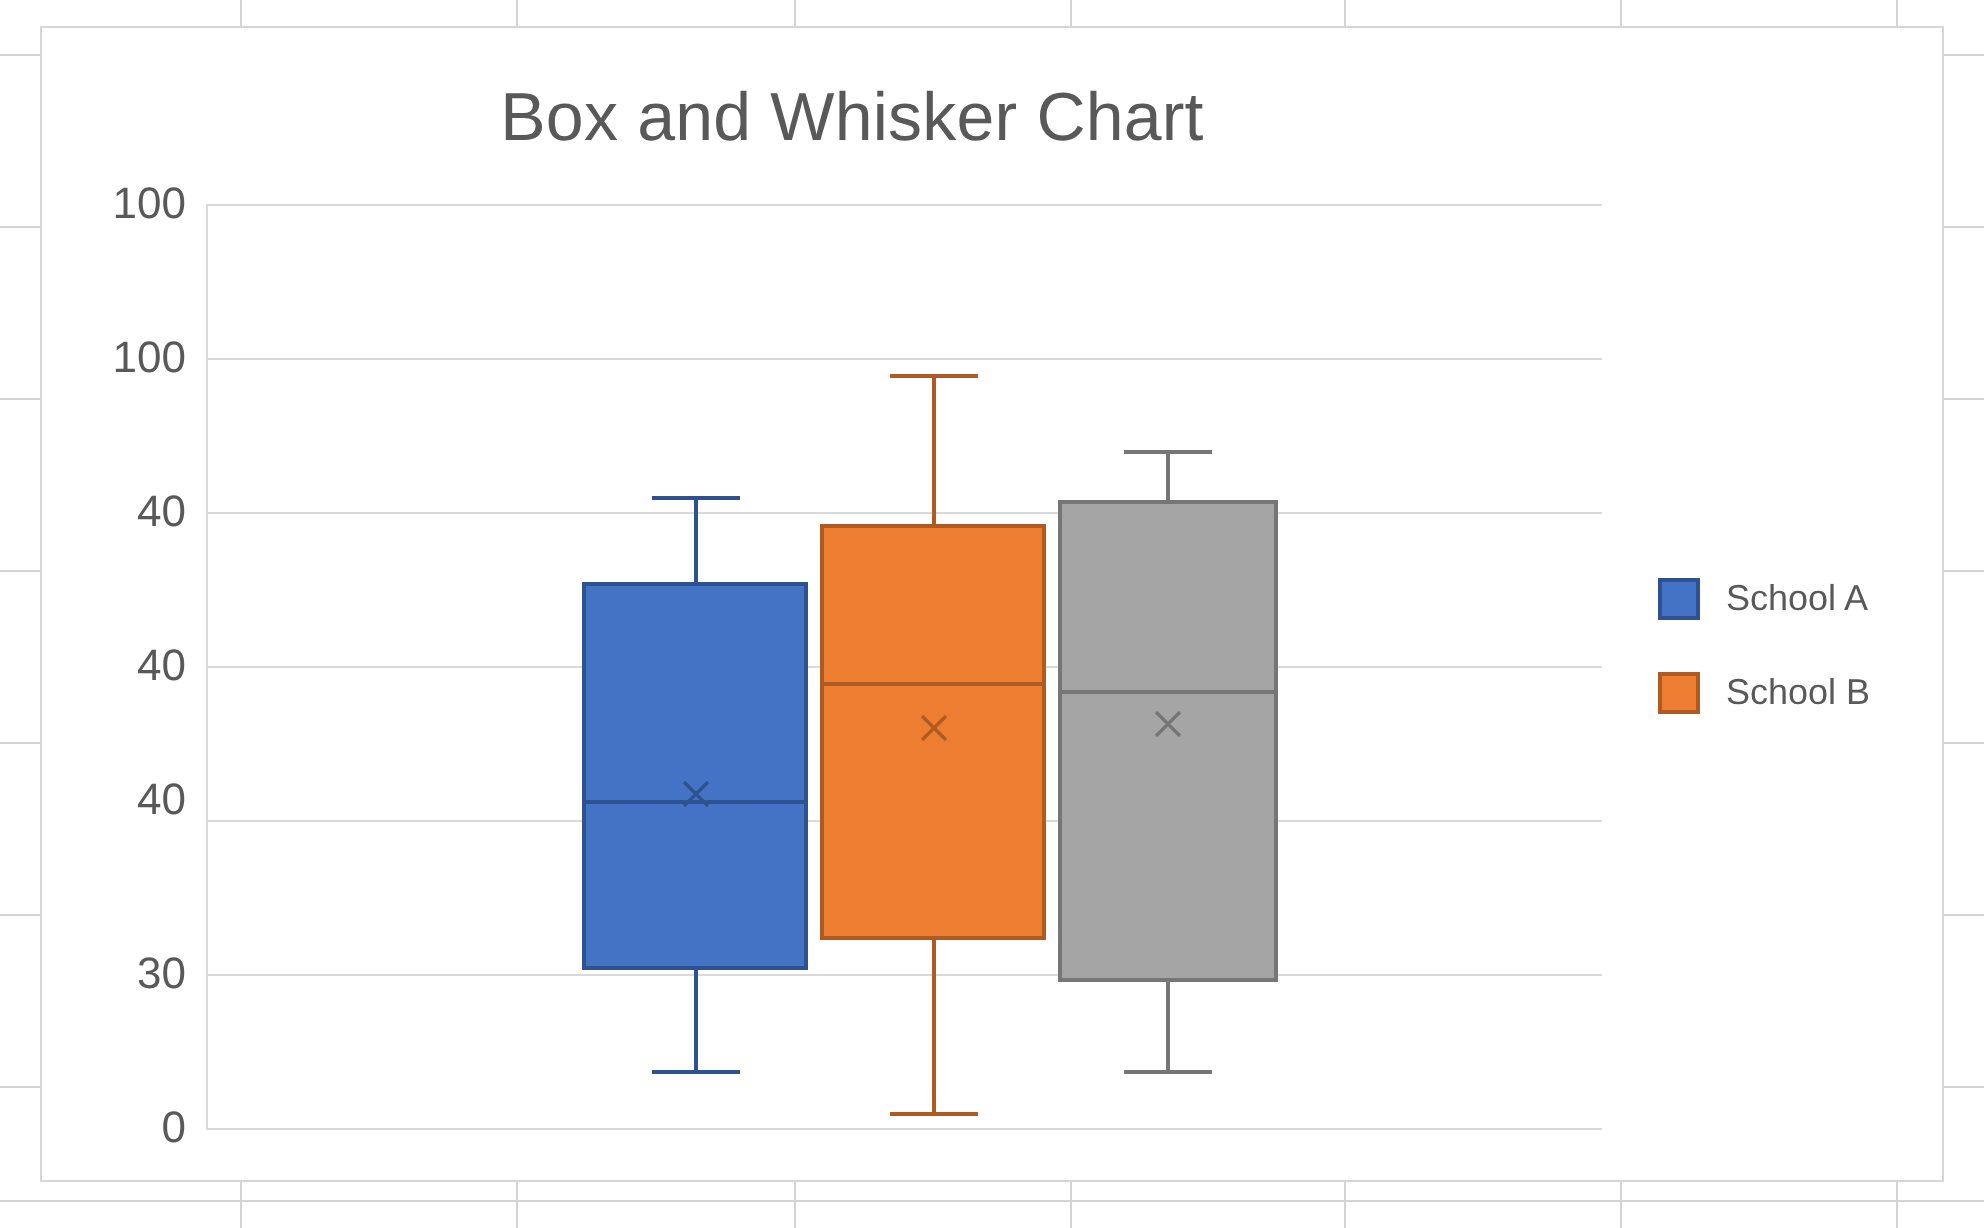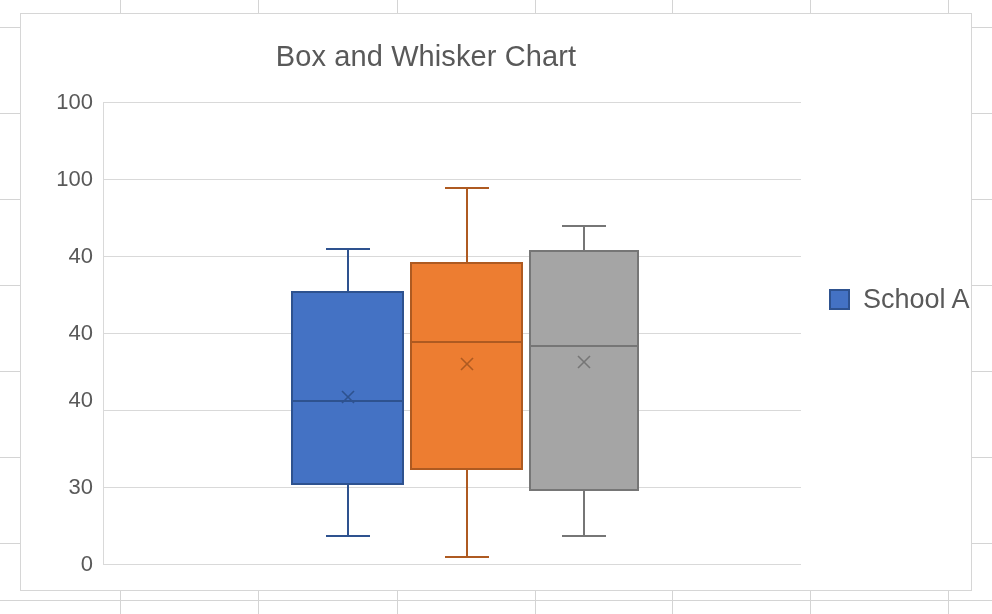--- a/index.html
+++ b/index.html
@@ -49,21 +49,21 @@
     box-sizing: border-box;
   }
 
   
   #chart-title {
     position: absolute;
     left: 0;
     top: 26px;
     width: 810px;
     text-align: center;
-    font-size: 29px;
+    font-size: 34px;
     color: #595959;
     font-family: "Liberation Sans", sans-serif;
     letter-spacing: 0.1px;
     white-space: nowrap;
   }
 
   
   #plot-area {
     position: absolute;
     left: 82px;
@@ -148,21 +148,21 @@
     height: 47px;
   }
   .legend-swatch {
     width: 21px;
     height: 21px;
     box-sizing: border-box;
     margin-right: 13px;
     flex: none;
   }
   .legend-label {
-    font-size: 27px;
+    font-size: 18px;
     color: #595959;
     white-space: nowrap;
     font-family: "Liberation Sans", sans-serif;
   }
 </style>
 </head>
 <body>
 
 <div id="sheet-background">
     <div class="grid-line-v" style="left: 120px; background: rgb(212, 212, 212);"></div>
@@ -247,15 +247,19 @@
           </svg>
         </div>
       </div>
     </div>
 
   <div id="legend">
       <div class="legend-item">
         <span class="legend-swatch" style="background: rgb(68, 114, 196); border: 2px solid rgb(46, 82, 143);"></span>
         <span class="legend-label">School A</span>
       </div>
+      <div class="legend-item">
+        <span class="legend-swatch" style="background: rgb(237, 125, 49); border: 2px solid rgb(174, 90, 33);"></span>
+        <span class="legend-label">School B</span>
+      </div>
     </div>
 
 </div>
 
 </body></html>

